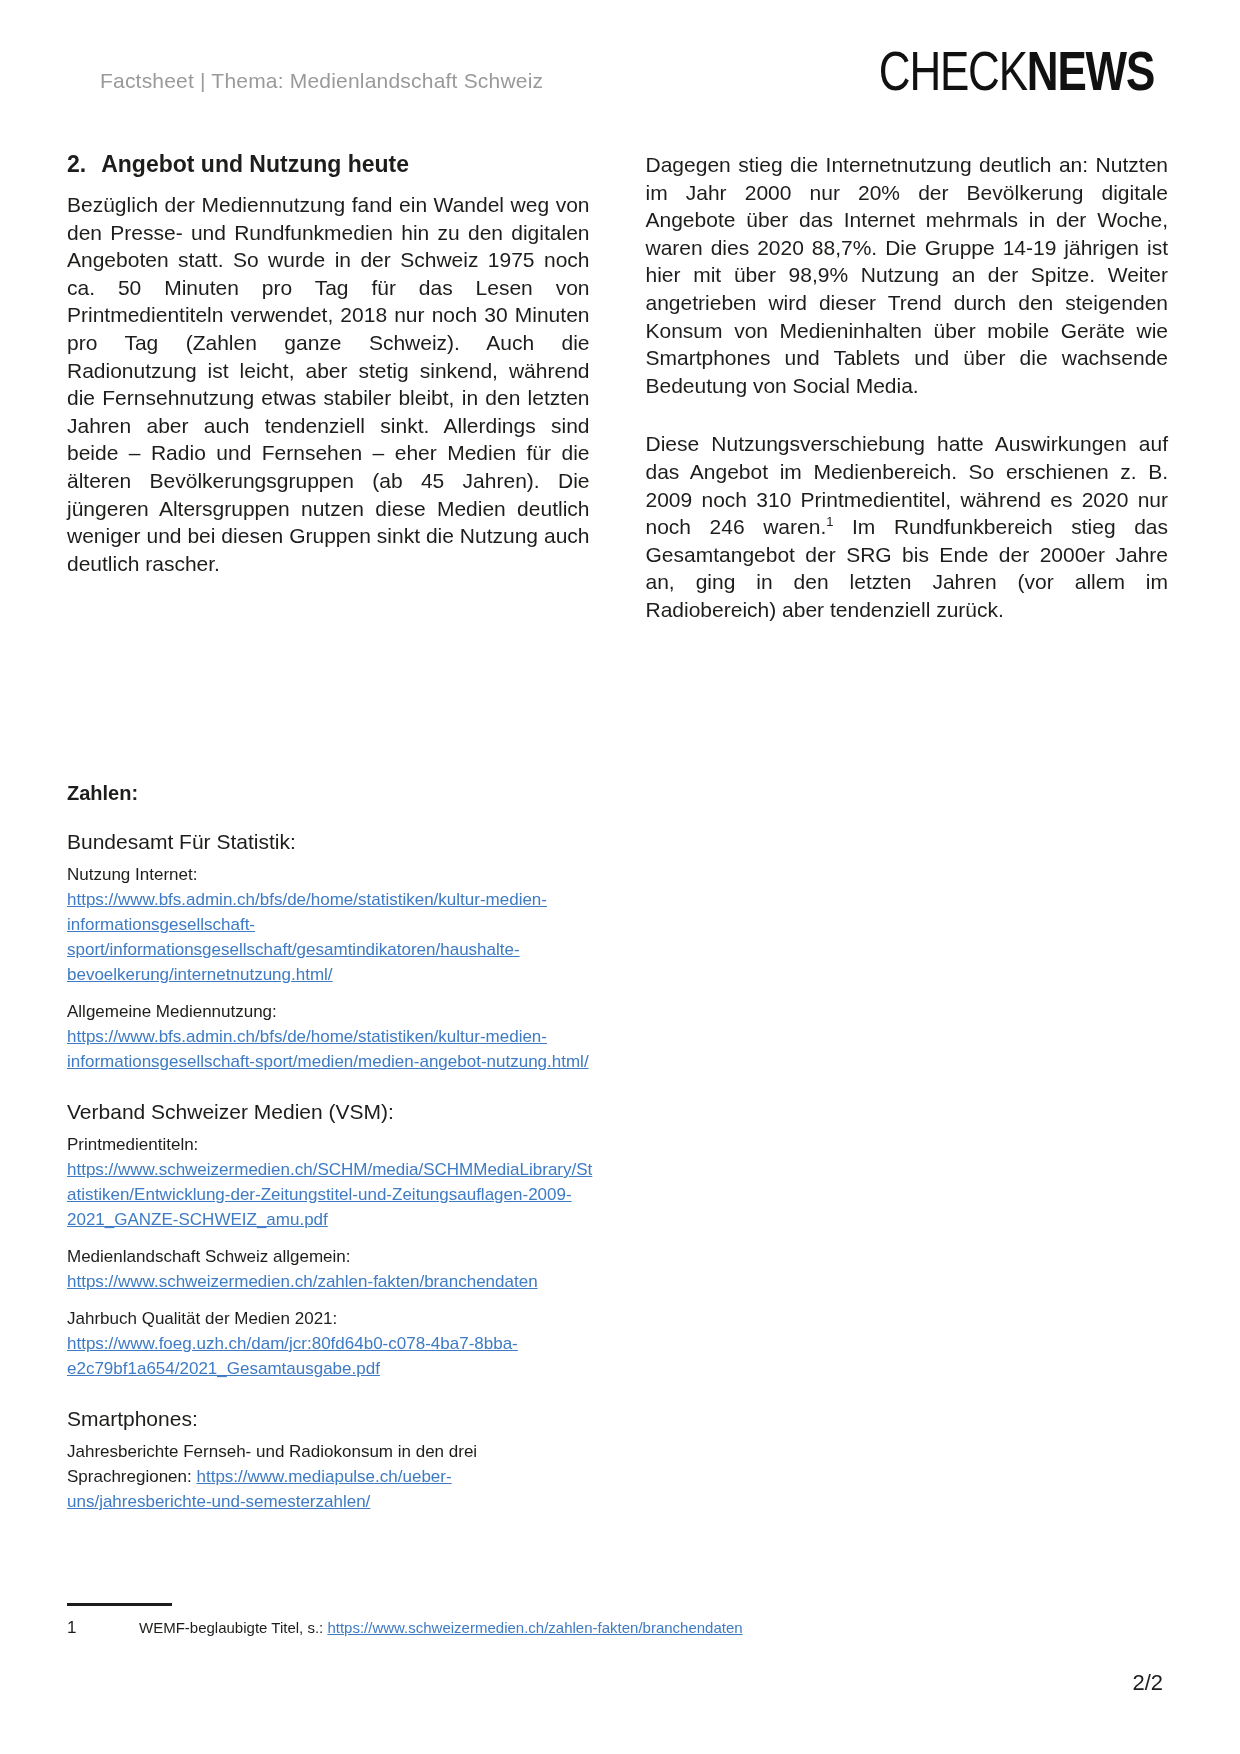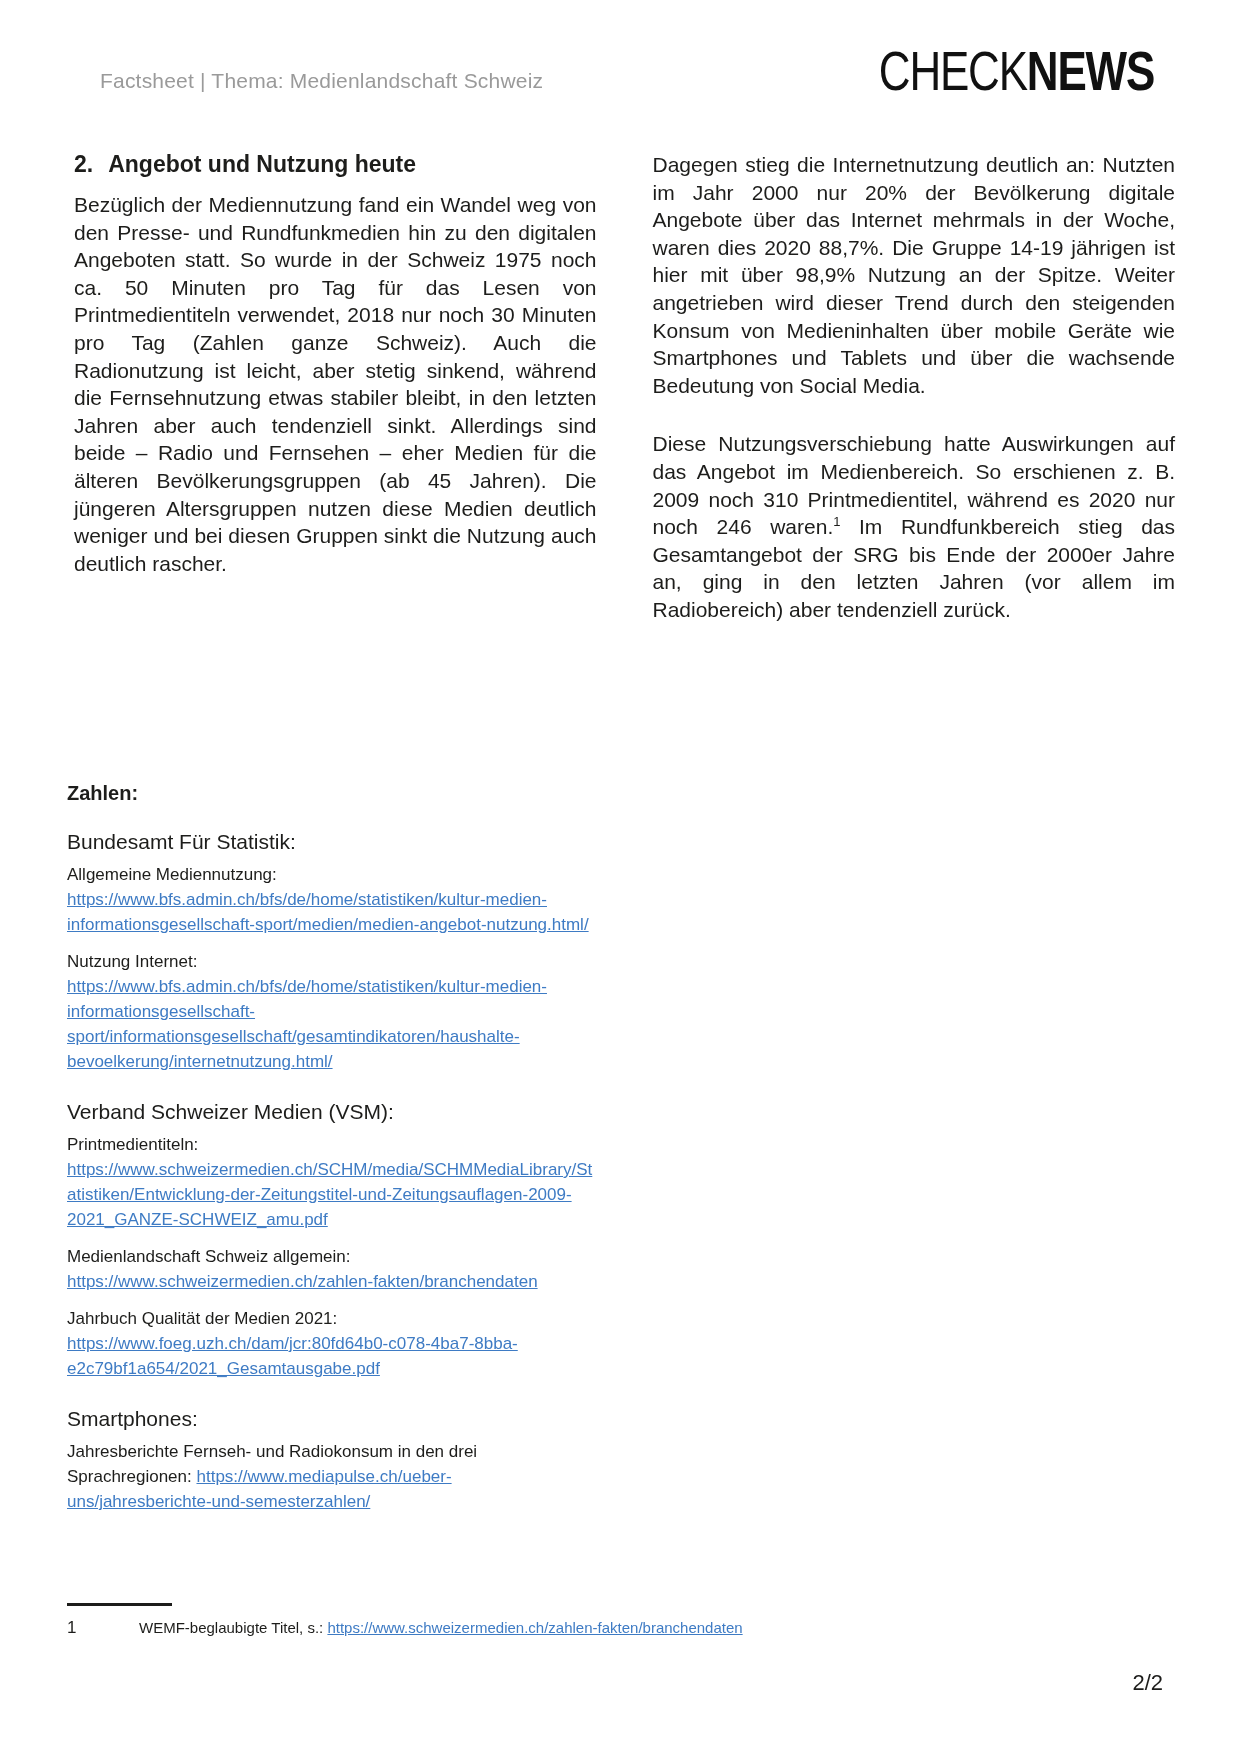--- a/index.html
+++ b/index.html
@@ -7,21 +7,21 @@
     position:relative;width:1240px;height:1754px;background:#ffffff;
     font-family:"Liberation Sans",sans-serif;color:#1d1d1b;overflow:hidden;margin:0 auto;
   }
   
   .header-label{position:absolute;left:67px;top:69px;font-size:21px;color:#9a9a9a;letter-spacing:.2px;margin-left:33px;}
   .logo{position:absolute;right:86px;top:44px;font-size:55px;line-height:55px;
     letter-spacing:-1.5px;transform:scaleX(.8);transform-origin:100% 0;color:#111;white-space:nowrap;}
   .logo .l1{font-weight:400;}
   .logo .l2{font-weight:700;}
   
-  .columns{position:absolute;left:74px;top:151px;width:1101px;display:flex;gap:56px;}
+  .columns{position:absolute;left:67px;top:151px;width:1101px;display:flex;gap:56px;}
   .col{width:531px;}
   .article-heading{font-size:23px;font-weight:700;margin:0 0 14px 0;line-height:26px;}
   .article-heading .num{display:inline-block;margin-right:15px;}
   .body-p{font-size:21px;line-height:27.6px;text-align:justify;margin:0;}
   .body-p + .body-p{margin-top:31px;}
   sup.ref{font-size:13px;vertical-align:super;line-height:0;}
   
   .links{position:absolute;left:67px;top:782px;width:534px;}
   .links-title{font-size:20px;font-weight:700;margin:0;line-height:22px;}
   .link-group-heading{font-size:21px;font-weight:400;margin:26px 0 0 0;line-height:23px;}
@@ -57,22 +57,22 @@
     <div class="col">
       <p class="body-p">Dagegen stieg die Internetnutzung deutlich an: Nutzten im Jahr 2000 nur 20% der Bevölkerung digitale Angebote über das Internet mehrmals in der Woche, waren dies 2020 88,7%. Die Gruppe 14-19 jährigen ist hier mit über 98,9% Nutzung an der Spitze. Weiter angetrieben wird dieser Trend durch den steigenden Konsum von Medieninhalten über mobile Geräte wie Smartphones und Tablets und über die wachsende Bedeutung von Social Media.</p>
       <p class="body-p"><span>Diese Nutzungsverschiebung hatte Auswirkungen auf das Angebot im Medienbereich. So erschienen z. B. 2009 noch 310 Printmedientitel, während es 2020 nur noch 246 waren.</span><sup class="ref">1</sup><span> Im Rundfunkbereich stieg das Gesamtangebot der SRG bis Ende der 2000er Jahre an, ging in den letzten Jahren (vor allem im Radiobereich) aber tendenziell zurück.</span></p>
     </div>
   </div>
 
   <div class="links">
     <p class="links-title">Zahlen:</p>
 
     <p class="link-group-heading">Bundesamt Für Statistik:</p>
+    <p class="link-item"><span>Nutzung Internet: </span><a href="#">https://www.bfs.admin.ch/bfs/de/home/statistiken/kultur-medien-informationsgesellschaft-sport/informationsgesellschaft/gesamtindikatoren/haushalte-bevoelkerung/internetnutzung.html/</a></p>
     <p class="link-item"><span>Allgemeine Mediennutzung: </span><a href="#">https://www.bfs.admin.ch/bfs/de/home/statistiken/kultur-medien-informationsgesellschaft-sport/medien/medien-angebot-nutzung.html/</a></p>
-    <p class="link-item"><span>Nutzung Internet: </span><a href="#">https://www.bfs.admin.ch/bfs/de/home/statistiken/kultur-medien-informationsgesellschaft-sport/informationsgesellschaft/gesamtindikatoren/haushalte-bevoelkerung/internetnutzung.html/</a></p>
 
     <p class="link-group-heading">Verband Schweizer Medien (VSM):</p>
     <p class="link-item"><span>Printmedientiteln: </span><a href="#">https://www.schweizermedien.ch/SCHM/media/SCHMMediaLibrary/Statistiken/Entwicklung-der-Zeitungstitel-und-Zeitungsauflagen-2009-2021_GANZE-SCHWEIZ_amu.pdf</a></p>
     <p class="link-item"><span>Medienlandschaft Schweiz allgemein: </span><a href="#">https://www.schweizermedien.ch/zahlen-fakten/branchendaten</a></p>
     <p class="link-item"><span>Jahrbuch Qualität der Medien 2021: </span><a href="#">https://www.foeg.uzh.ch/dam/jcr:80fd64b0-c078-4ba7-8bba-e2c79bf1a654/2021_Gesamtausgabe.pdf</a></p>
 
     <p class="link-group-heading">Smartphones:</p>
     <p class="link-item mediapulse"><span>Jahresberichte Fernseh- und Radiokonsum in den drei Sprachregionen: </span><a href="#">https://www.mediapulse.ch/ueber-uns/jahresberichte-und-semesterzahlen/</a></p>
   </div>
 

